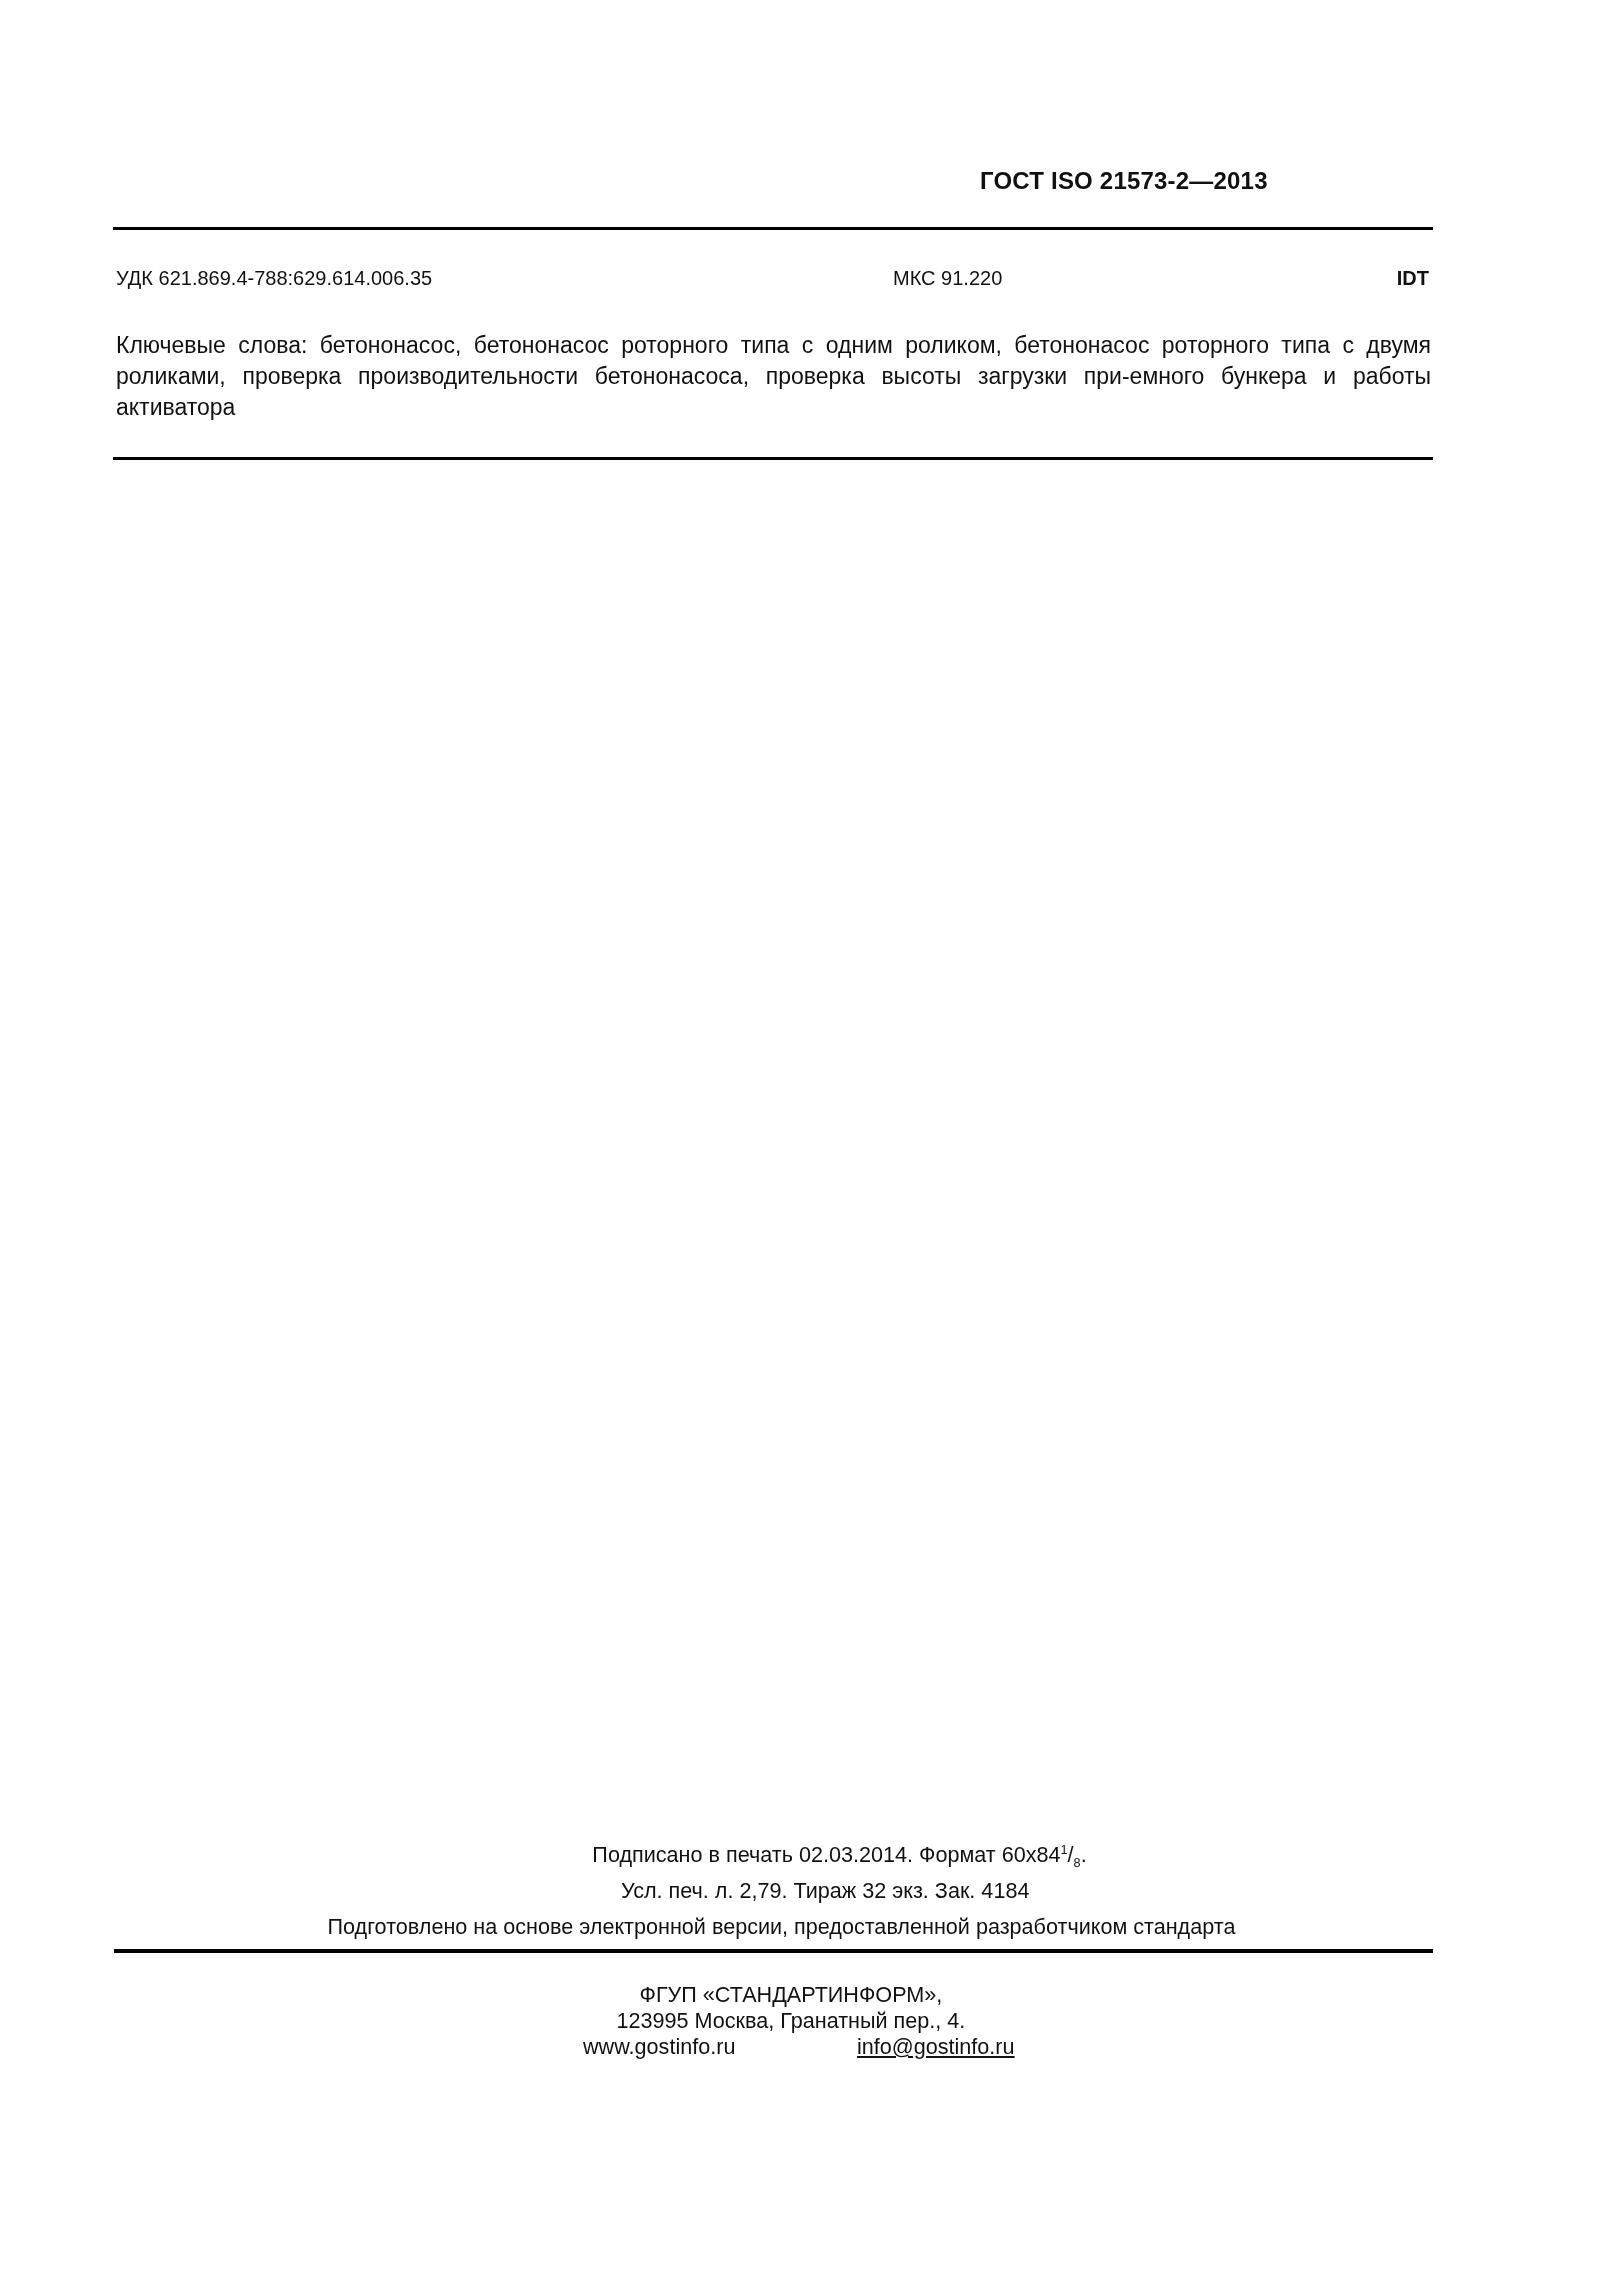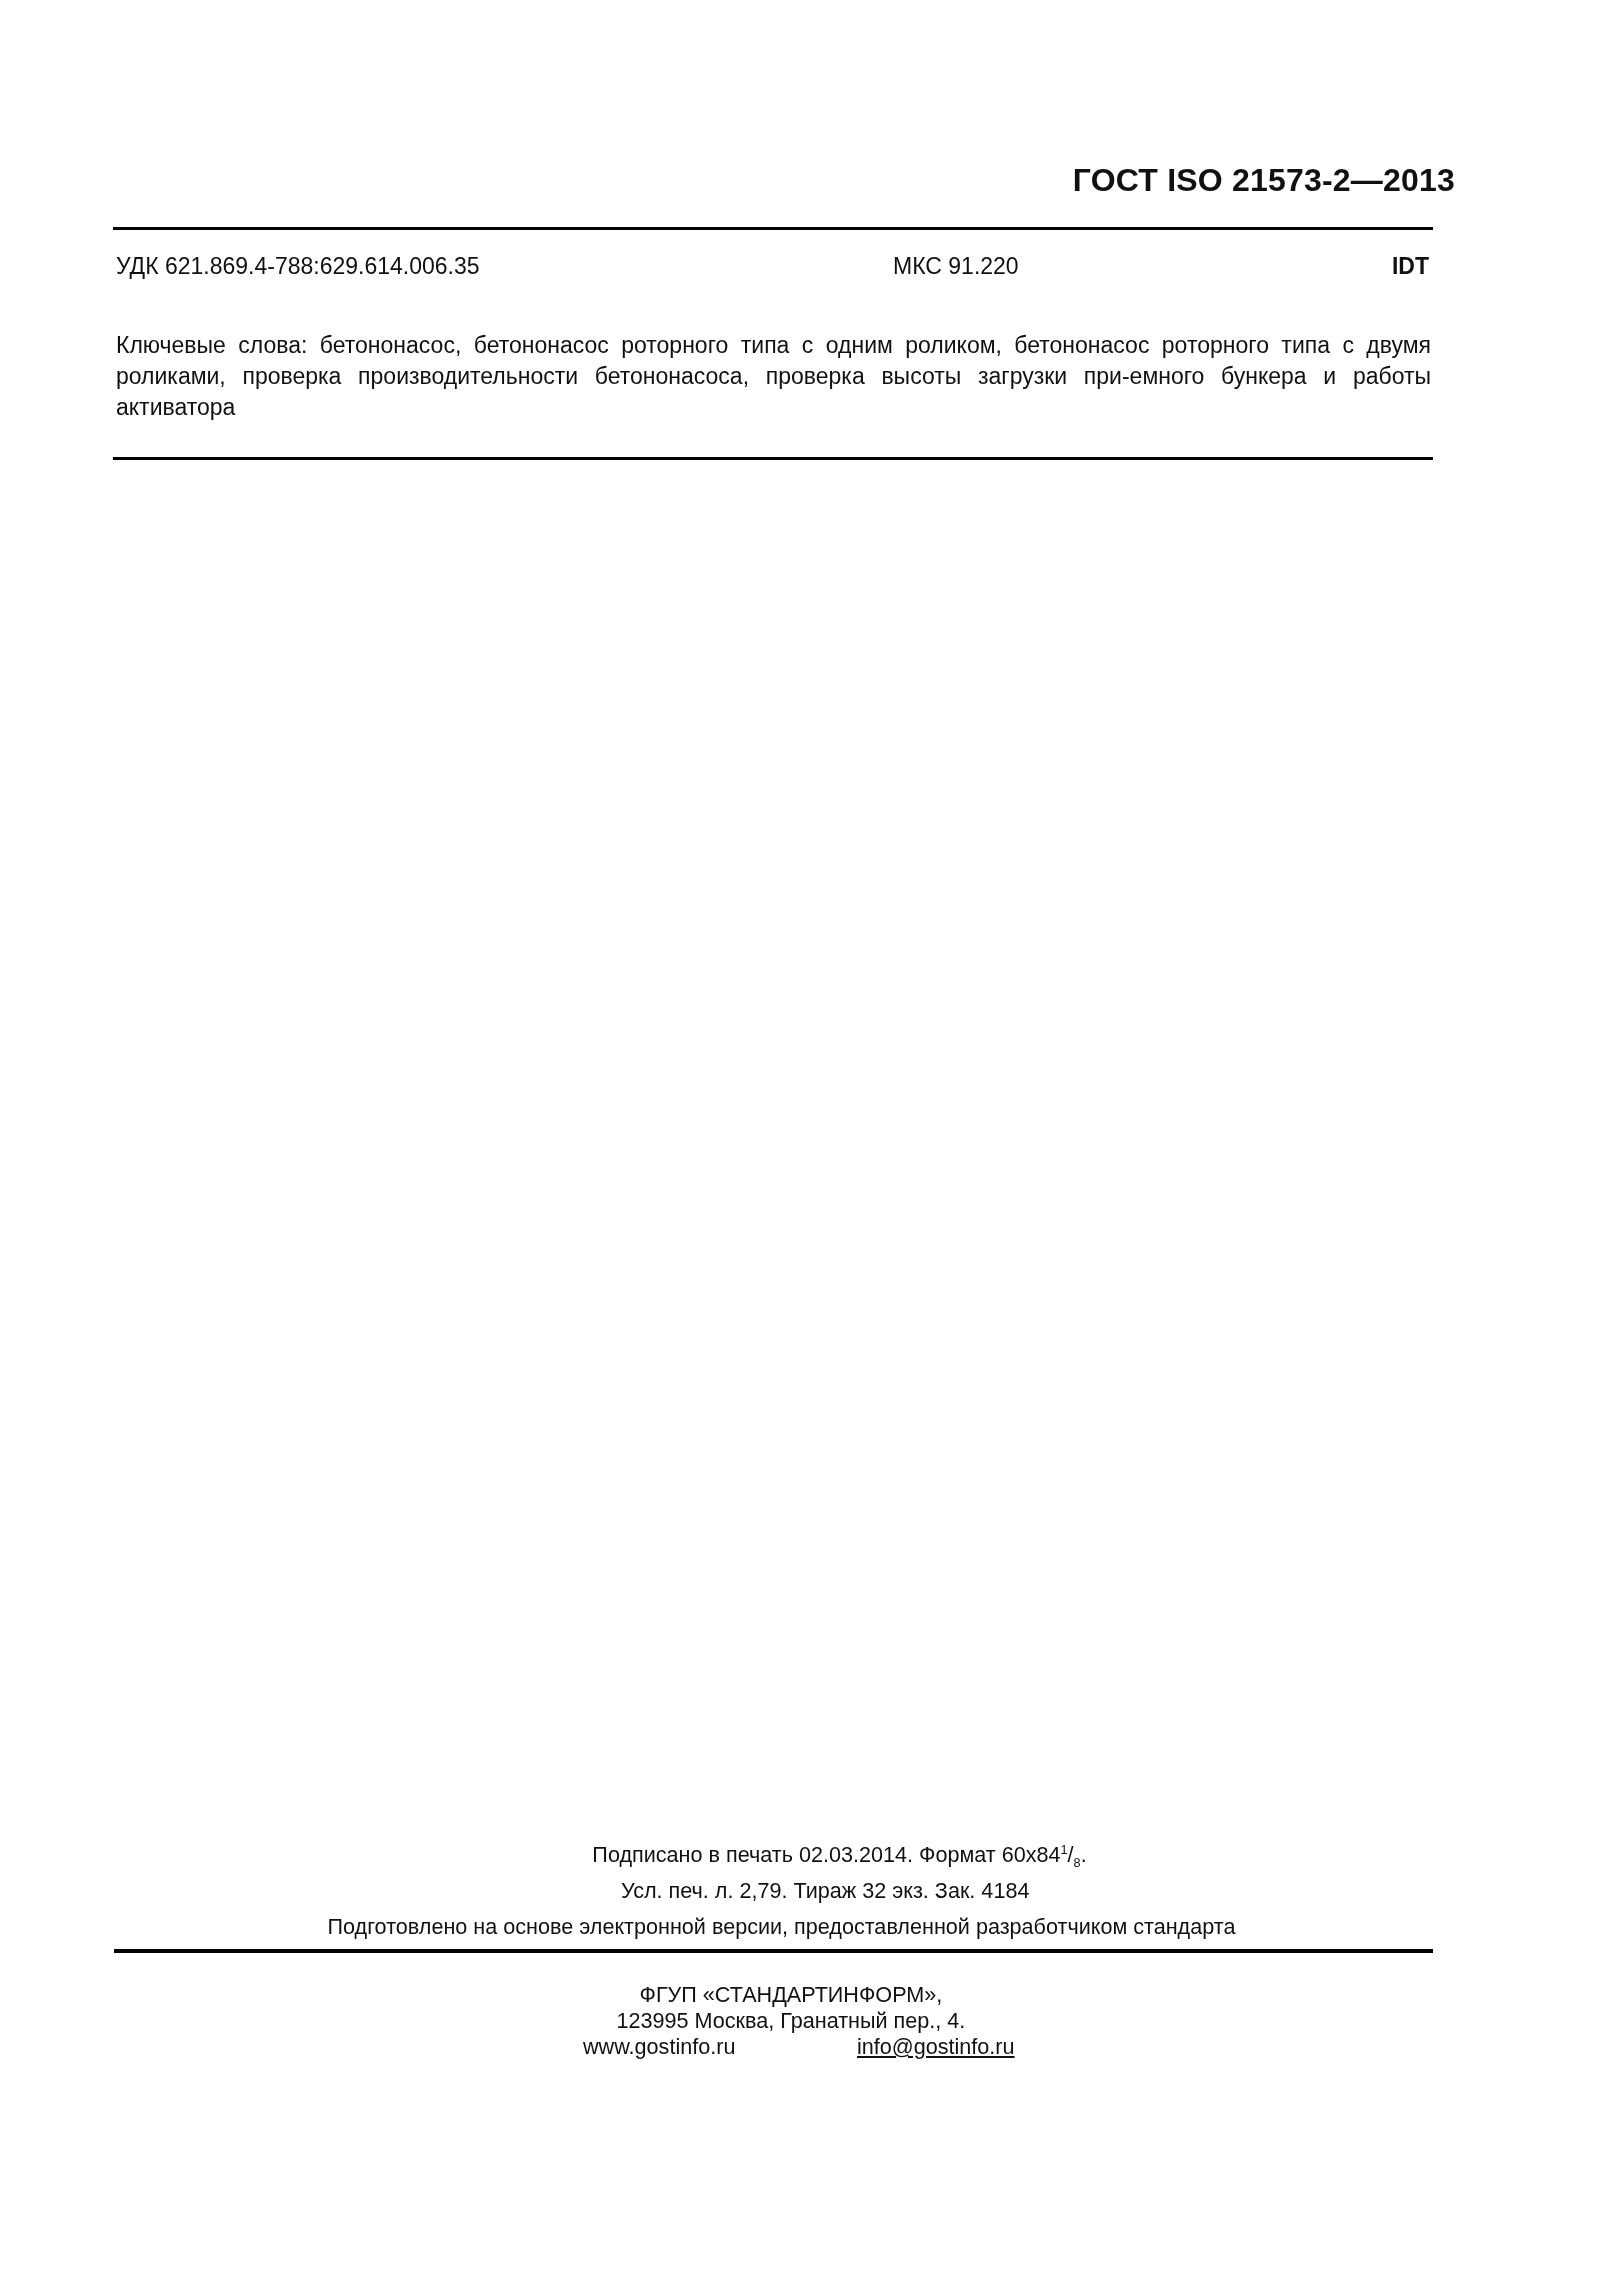--- a/index.html
+++ b/index.html
@@ -10,45 +10,44 @@
     body {
       width: 1621px;
       height: 2293px;
       position: relative;
       overflow: hidden;
       font-family: "Liberation Sans", sans-serif;
       color: #111111;
     }
     .abs { position: absolute; }
     .doc-code {
-      left: 1004px;
+      left: 980px;
       width: 451px;
       top: 165px;
-      text-align: right;
       font-weight: bold;
-      font-size: 32px;
+      font-size: 24px;
       line-height: 31px;
       letter-spacing: 0.2px;
     }
     .rule {
       background: #000;
       left: 113px;
       width: 1320px;
       height: 2.9px;
     }
     .rule-top { top: 227px; }
     .rule-mid { top: 457px; }
     .rule-bottom { top: 1949px; height: 3.9px; left: 114px; width: 1319px; }
 
     .meta-row {
-      top: 251px;
+      top: 263px;
       left: 116px;
       width: 1313px;
       height: 31px;
-      font-size: 23px;
+      font-size: 20px;
       line-height: 31px;
     }
     .meta-row .udk { position: absolute; left: 0; top: 0; }
     .meta-row .mks { position: absolute; left: 753px; top: 0; margin-left: 24px; }
     .meta-row .idt { position: absolute; right: 0; top: 0; font-weight: bold; }
 
     .keywords {
       top: 330px;
       left: 116px;
       width: 1315px;

